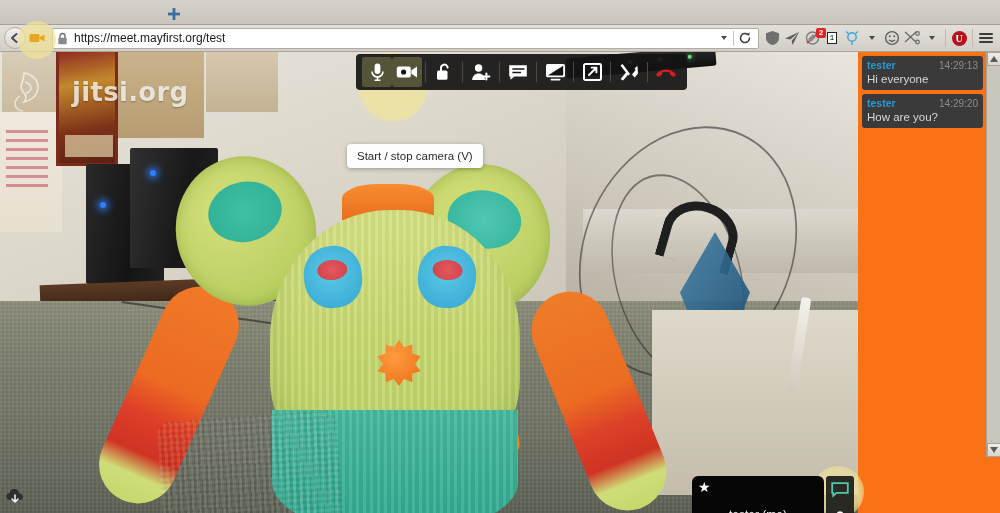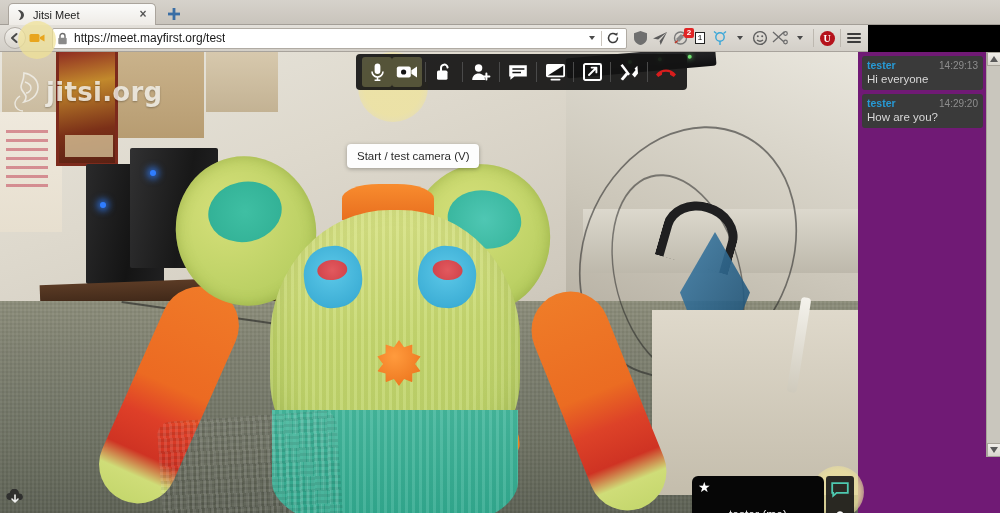--- a/index.html
+++ b/index.html
@@ -35,21 +35,21 @@
     width:14px; height:14px; flex:none; font-size:12px; line-height:13px;
     text-align:center; color:#555; cursor:pointer; font-weight:600;
   }
   .newtab {
     position:absolute; left:164px; top:4px; width:20px; height:20px;
     display:flex; align-items:center; justify-content:center; cursor:pointer;
   }
   .newtab svg { display:block; }
 
   .navbar {
-    position:absolute; left:0; top:25px; width:868px; height:27px;
+    position:absolute; left:0; top:25px; width:1000px; height:27px;
     background: linear-gradient(#e3e0da,#d3cfc8);
     border-bottom:1px solid #a8a39c;
     display:flex; align-items:center; padding:0 4px;
   }
   .navbtn { width:22px; height:22px; flex:none; display:flex; align-items:center; justify-content:center; cursor:pointer; position:relative;}
   .back-btn {
     width:22px;height:22px;border-radius:50%;
     background:linear-gradient(#f3f1ed,#d9d5ce);
     border:1px solid #b3aea7;
     display:flex;align-items:center;justify-content:center;
@@ -299,21 +299,21 @@
   .chair {
     position:absolute; left:40px; bottom:-6px; width:180px; height:110px;
     background: linear-gradient(#8e9b86,#6f7d69);
     background-image: repeating-linear-gradient(90deg, rgba(255,255,255,.1) 0 3px, transparent 3px 6px),
                       repeating-linear-gradient(0deg, rgba(0,0,0,.08) 0 3px, transparent 3px 6px);
     border-radius:14px 14px 0 0; transform:rotate(-4deg);
   }
 
   
   .watermark {
-    position:absolute; left:12px; top:18px; display:flex; align-items:center; gap:0;
+    position:absolute; left:12px; top:18px; display:flex; align-items:center; gap:26px;
     opacity:.82; z-index:6; pointer-events:none;
   }
   .watermark .wtext {
     font-size:26px; color:#f2f1ec; font-weight:600; letter-spacing:.3px;
     text-shadow:0 1px 2px rgba(0,0,0,.35);
     font-family:"DejaVu Sans", sans-serif;
   }
 
   
   .dlicon { position:absolute; left:6px; bottom:6px; width:18px;height:18px; z-index:8; opacity:.9; }
@@ -362,21 +362,21 @@
   }
   .side-glow {
     position:absolute; left:812px; top:414px; width:52px; height:52px; border-radius:50%;
     background:radial-gradient(circle, rgba(235,224,158,.82) 58%, rgba(235,224,158,.4) 80%, rgba(235,224,158,0) 100%);
     z-index:17; pointer-events:none;
   }
 
   
   .chat-panel {
     position:absolute; left:858px; top:0; width:142px; height:461px;
-    background:#701a75; z-index:12;
+    background:#f97316; z-index:12;
   }
   .chat-messages { position:absolute; left:0; top:0; right:14px; bottom:56px; overflow:hidden; padding:4px 3px 0 4px; }
   .msg {
     background:#3a3a3a; border-radius:3px; margin-bottom:4px; padding:3px 5px 5px 5px;
   }
   .msg .row1 { display:flex; align-items:baseline; justify-content:space-between; }
   .msg .who { color:#279ad5; font-size:10.5px; font-weight:bold; }
   .msg .time { color:#8e8e8e; font-size:10px; }
   .msg .body { color:#d8d8d8; font-size:11.5px; margin-top:2px; }
 
@@ -407,29 +407,20 @@
   .chat-input::placeholder { color:#9b9b93; }
 </style>
 </head>
 <body>
 
 <div id="app">
 
   <div class="chrome">
 
     <div class="tabstrip">
-      <div class="tab">
-        <span class="favicon">
-          <svg width="14" height="14" viewBox="0 0 14 14">
-            <path d="M4 2c3 0 6 2 6 5s-3 5-5 5c1-2 2-3 2-5S5 3.5 4 2z" fill="#4a4a4a"></path>
-          </svg>
-        </span>
-        <span class="tab-title">Jitsi Meet</span>
-        <span class="tab-close">×</span>
-      </div>
       <div class="newtab">
         <svg width="14" height="14" viewBox="0 0 14 14">
           <rect x="5.6" y="1" width="2.8" height="12" fill="#3a6ea5"></rect>
           <rect x="1" y="5.6" width="12" height="2.8" fill="#3a6ea5"></rect>
         </svg>
       </div>
     </div>
 
     <div class="navbar">
       <div class="navbtn">
@@ -674,21 +665,21 @@
         </svg>
       </div>
       <div class="tb-sep"></div>
       <div class="tb-btn">
         <svg width="24" height="14" viewBox="0 0 24 14">
           <path d="M2 9.4c5-6.4 15-6.4 20 0l-2.2 2.6-3.8-2.2V7.4c-2.6-1-5.4-1-8 0v2.4l-3.8 2.2Z" fill="#d71d1d"></path>
         </svg>
       </div>
     </div>
 
-    <div class="tooltip">Start / test camera (V)</div>
+    <div class="tooltip">Start / stop camera (V)</div>
 
     <div class="localvideo">
       <span class="star">★</span>
       <span class="dname">tester (me)</span>
 
     </div>
 
     <div class="side-glow"></div>
     <div class="side-toolbar">
       <div class="sbtn">

